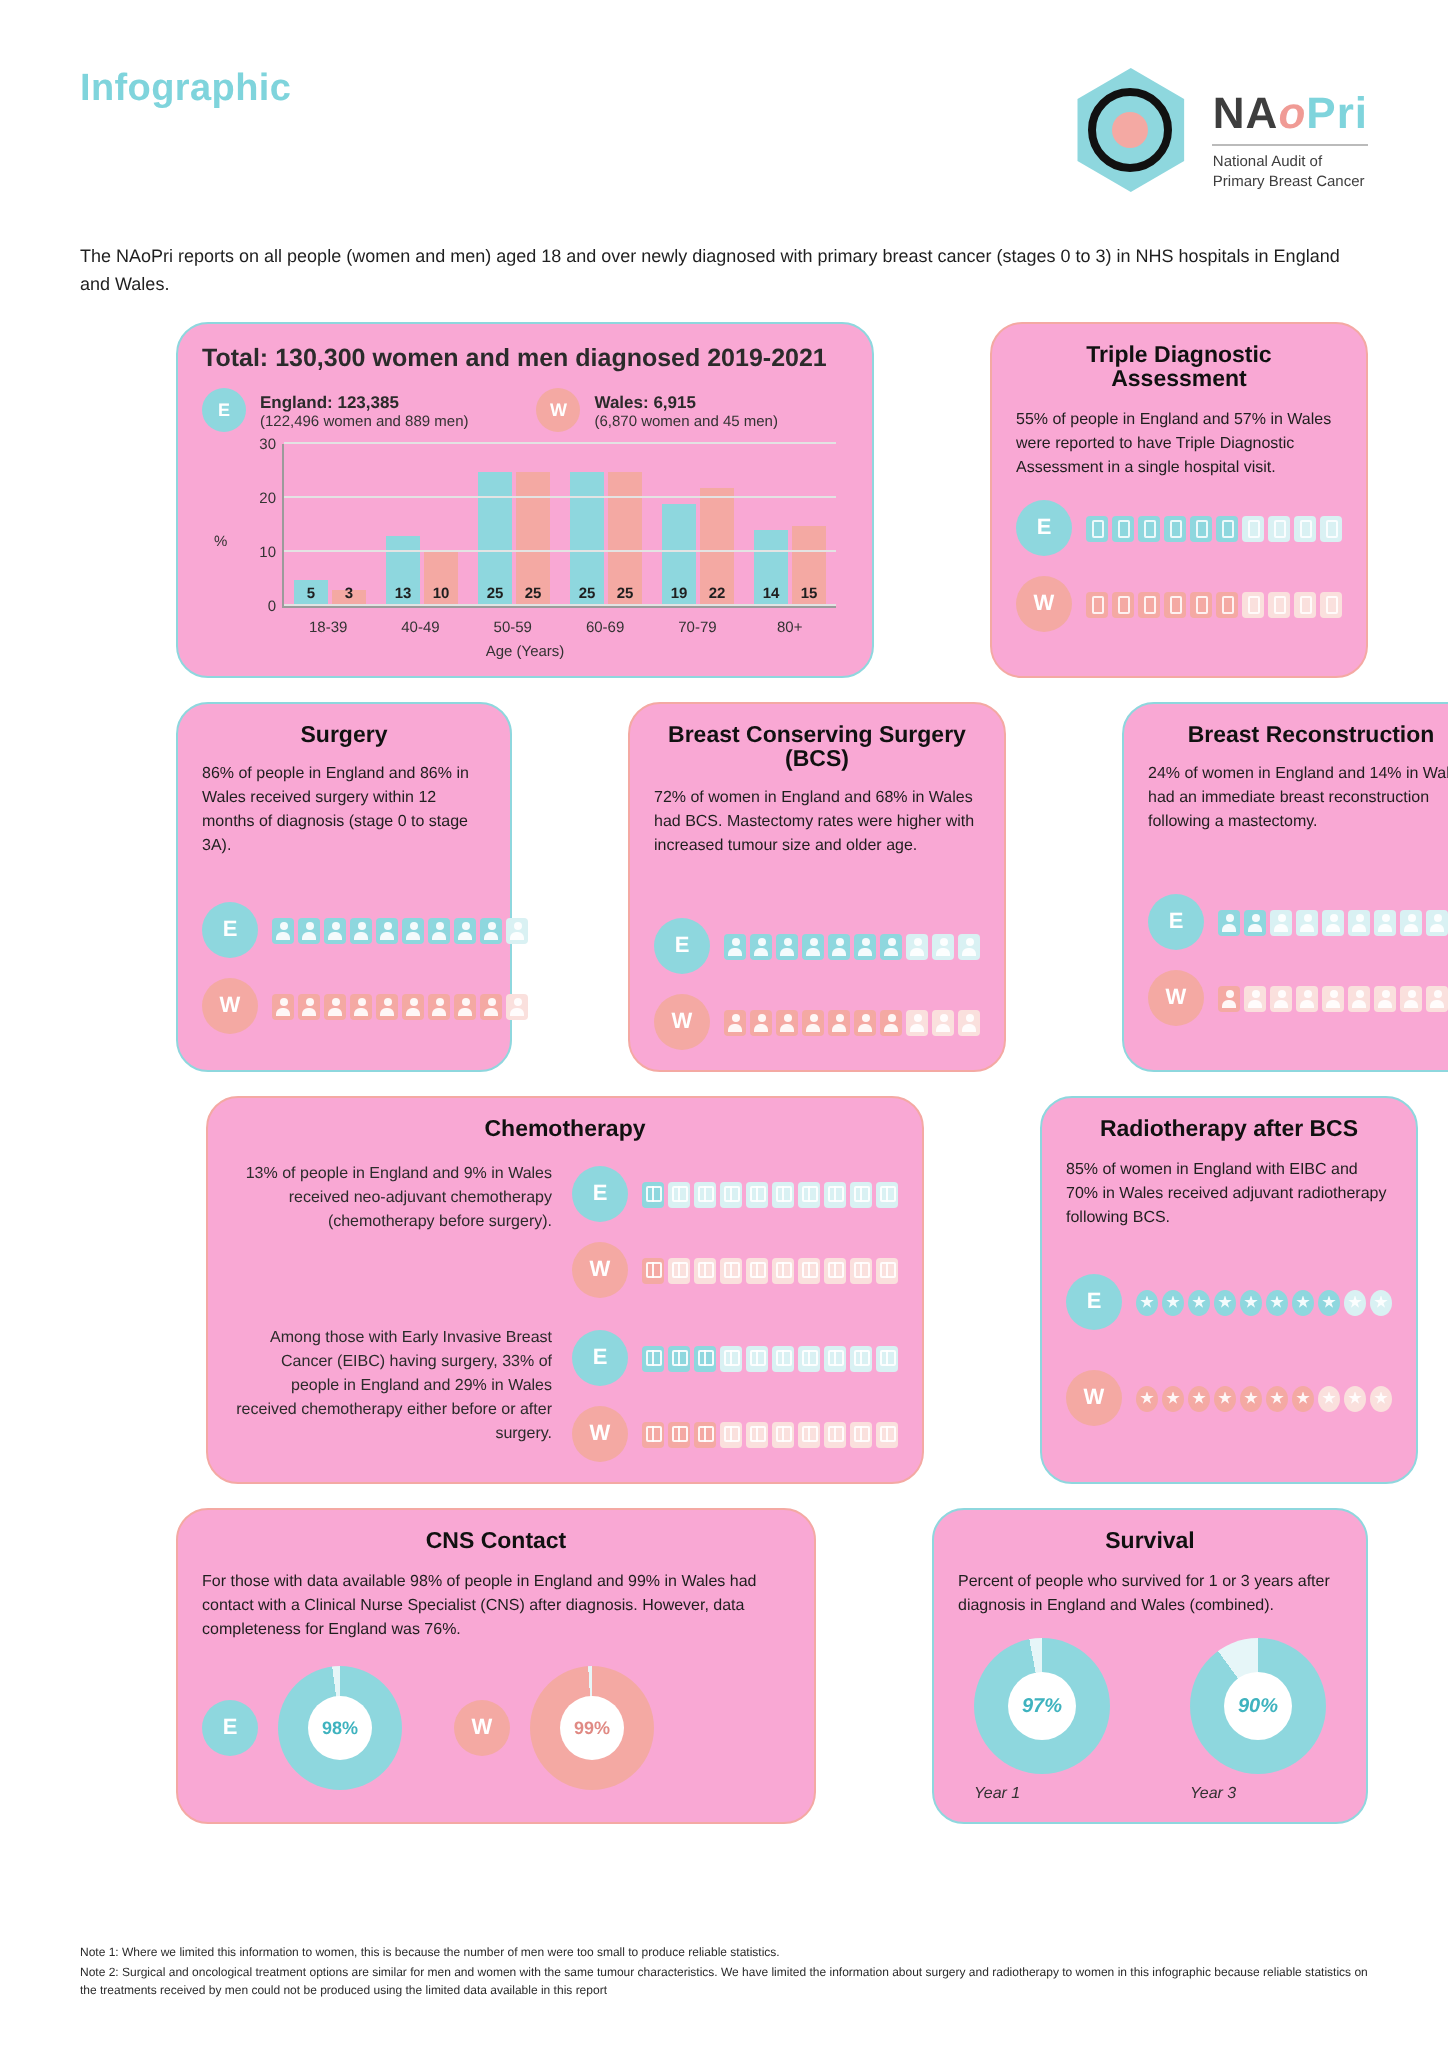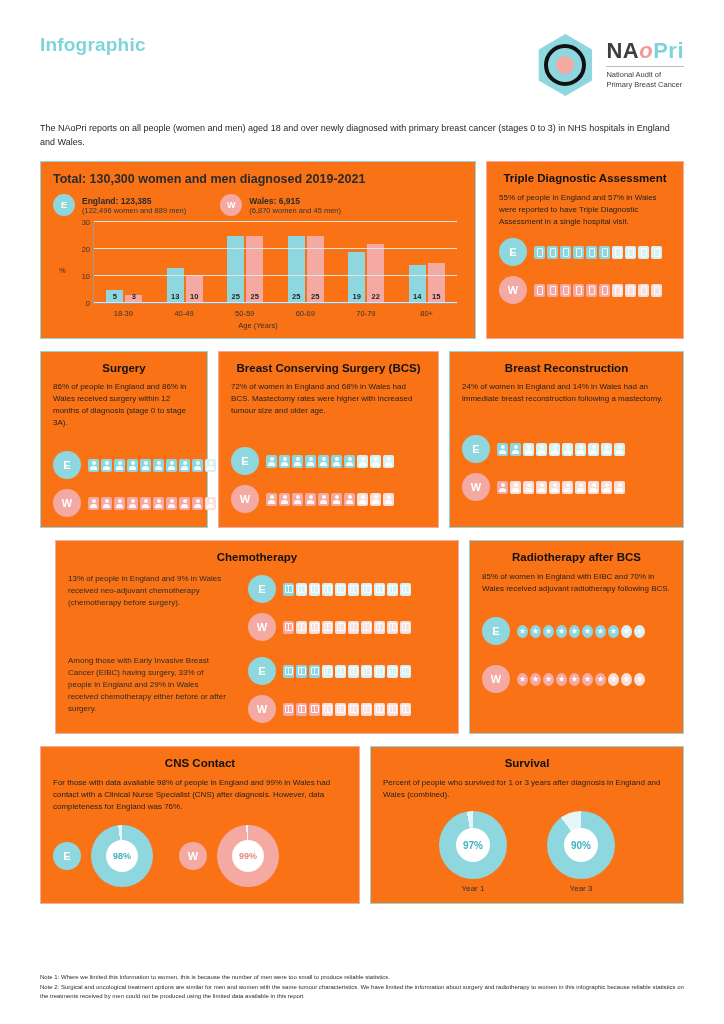--- a/index.html
+++ b/index.html
@@ -31,21 +31,21 @@
     padding-top: 34px;
   }
   .infographic-title {
     font-size: 19px;
     font-weight: bold;
     color: #7fd4dc;
     letter-spacing: 0.2px;
   }
   .logo-wrap {
     display: flex;
-    align-items: flex-start;
+    align-items: flex-end;
     gap: 10px;
   }
   .logo-mark {
     width: 62px;
     height: 62px;
     position: relative;
   }
   .logo-hex {
     position: absolute;
     left: 0; top: 0;
@@ -90,23 +90,24 @@
   
   .intro {
     font-size: 9px;
     line-height: 1.5;
     margin-top: 26px;
     color: #1f1f1f;
   }
 
   
   .card {
-    border-radius: 0;
+    border-radius: 16px;
     box-sizing: border-box;
-    background: #f97316;
+    background: #f9a8d4;
+    margin-left: 48px;
   }
   .card.teal { border: 1.5px solid #8ed7de; }
   .card.pink { border: 1.5px solid #f4a9a3; }
   .card-title {
     font-size: 11.5px;
     font-weight: bold;
     color: #111111;
     text-align: center;
   }
   .card-body {
@@ -344,22 +345,23 @@
     padding-left: 15px;
   }
   .chemo-card {
     width: 404px;
     padding: 10px 12px;
     display: flex;
     flex-direction: column;
   }
   .chemo-block {
     display: flex;
-    gap: 20px;
+    gap: 10px;
     align-items: flex-start;
+    text-align: right;
   }
   .chemo-text {
     width: 160px;
     font-size: 8px;
     line-height: 1.5;
   }
   .chemo-icons { flex: 1; padding-top: 2px; }
   .radio-card { flex: 1; padding: 10px 12px; }
 
   
@@ -400,21 +402,21 @@
     font-weight: bold;
   }
   .donut.teal .hole { color: #3fb3bf; }
   .donut.pink .hole { color: #e08a84; }
   .survival-donuts {
     display: flex;
     gap: 40px;
     justify-content: center;
     margin-top: 10px;
   }
-  .sd-item { text-align: center; }
+  .sd-item { text-align: left; font-style: italic; }
   .sd-label {
     font-size: 8px;
     margin-top: 5px;
     color: #333;
   }
   .sd-donut {
     width: 68px; height: 68px;
     border-radius: 50%;
     position: relative;
     display: flex;

